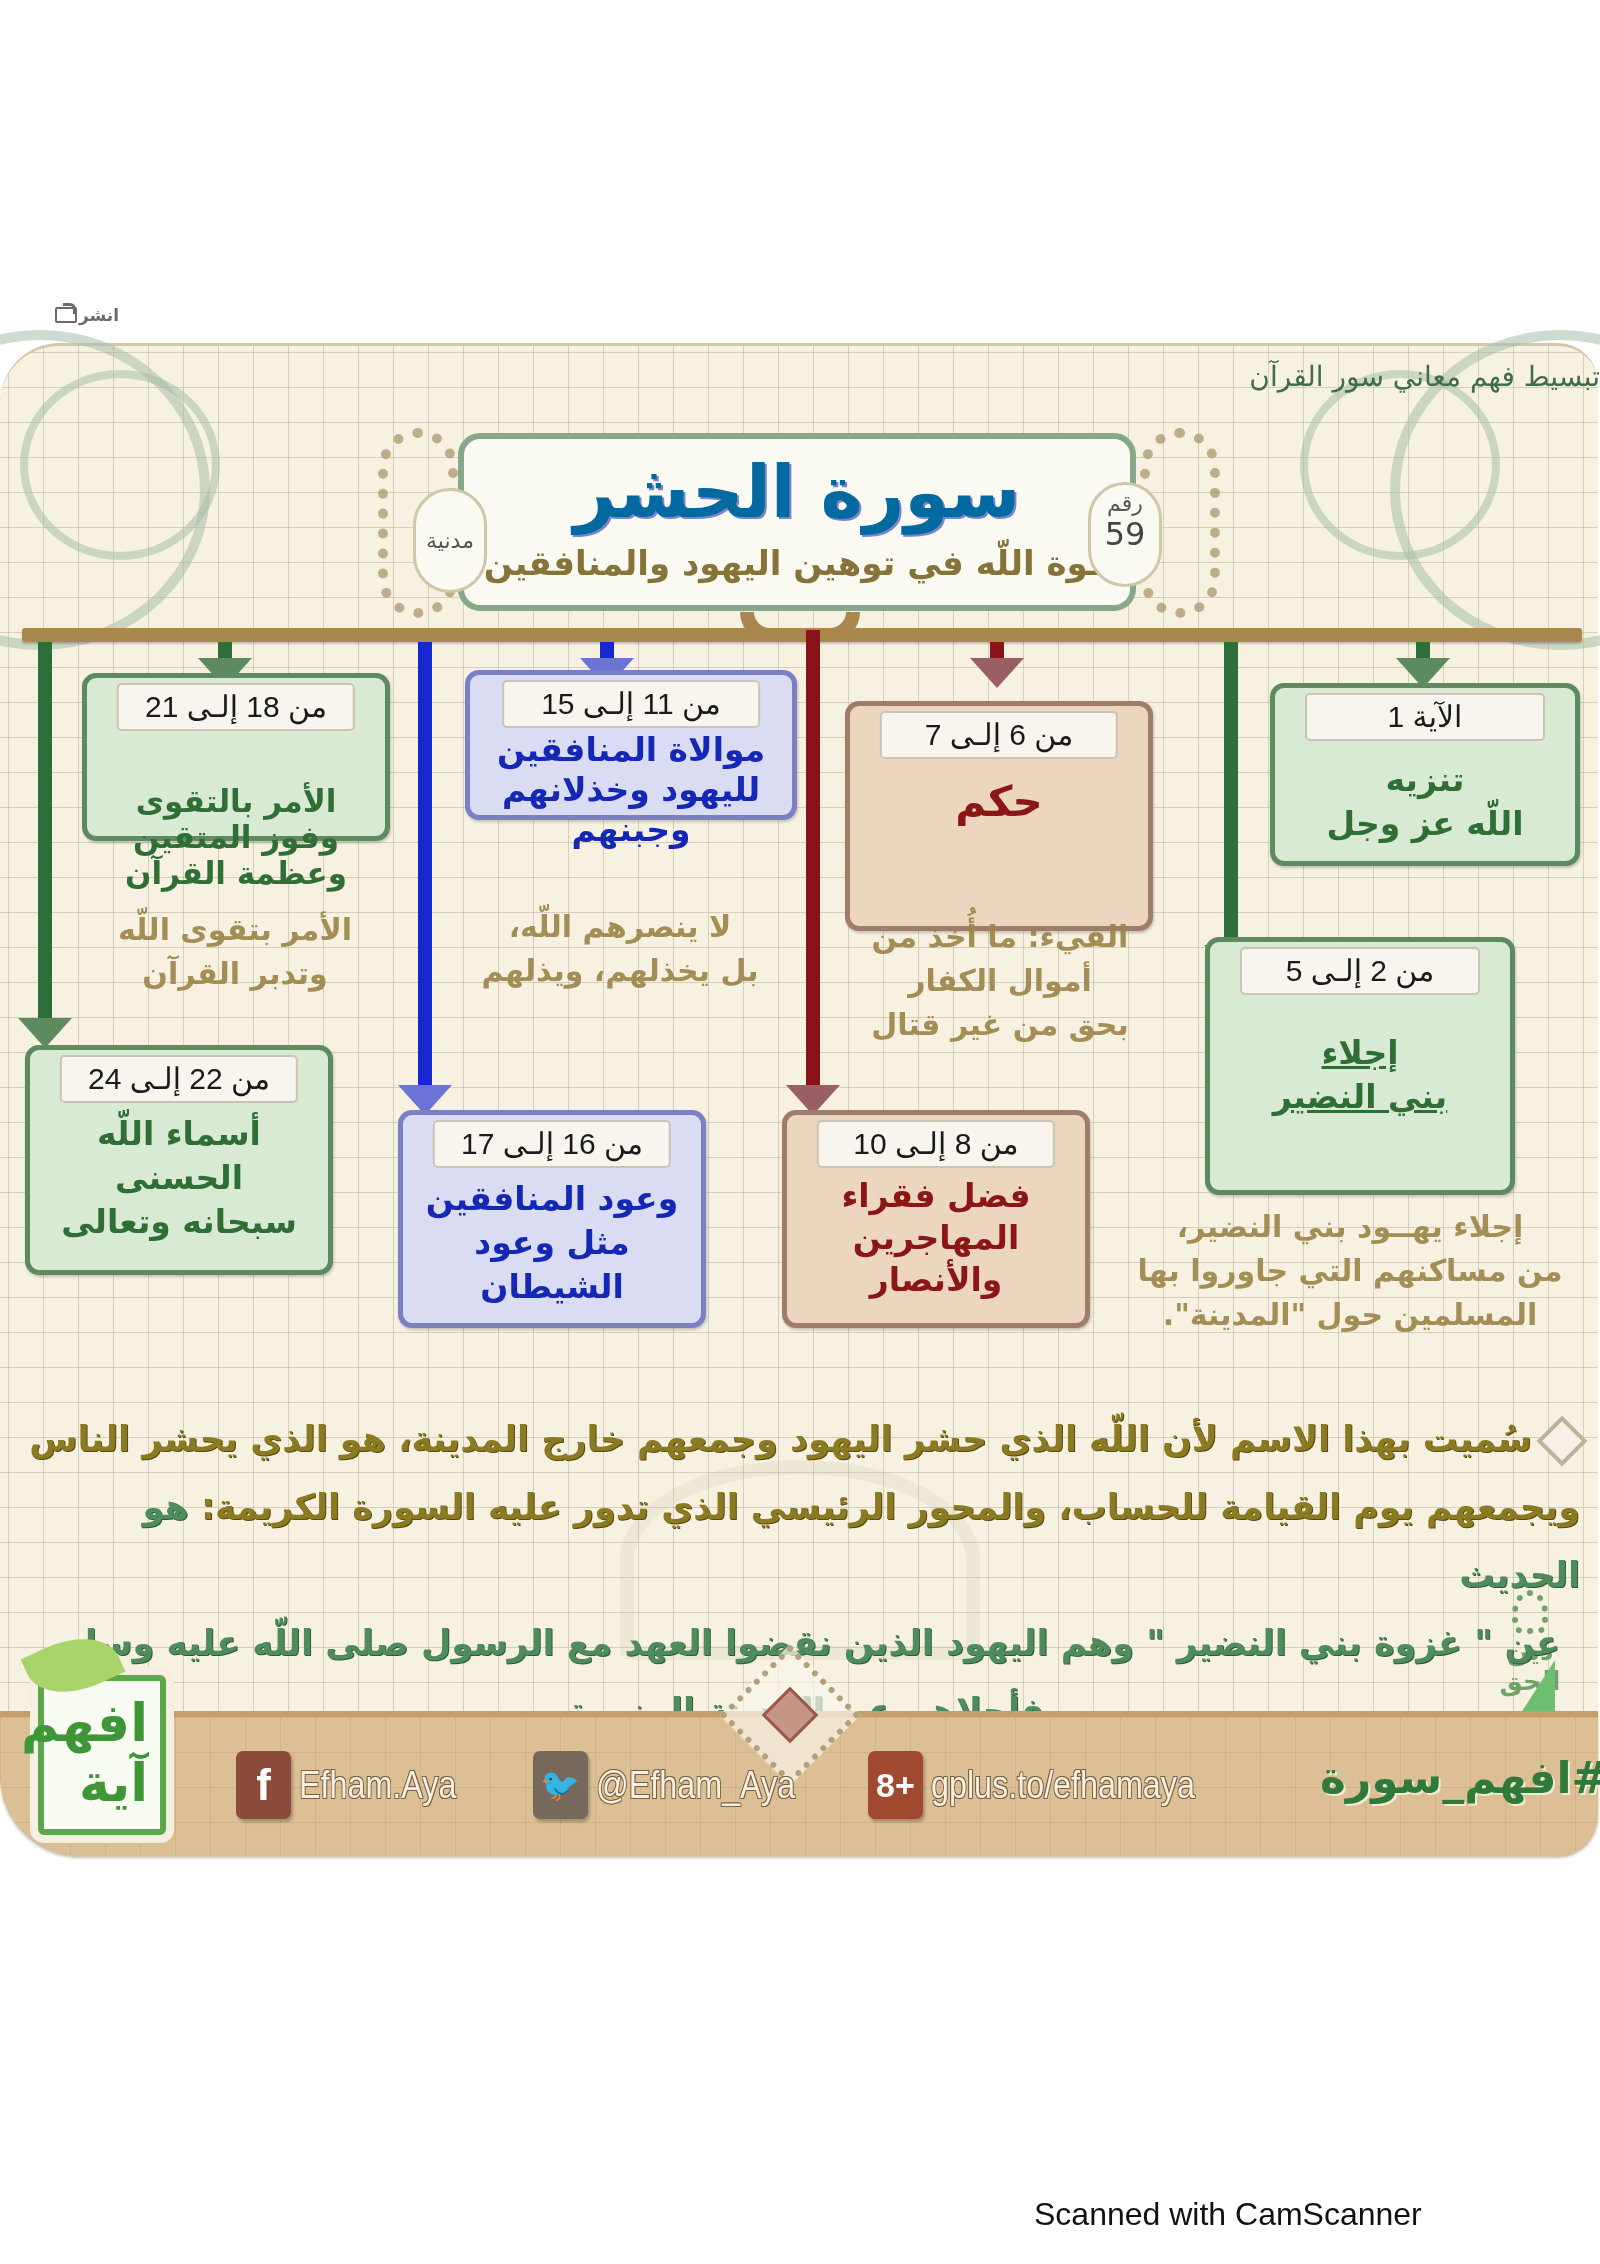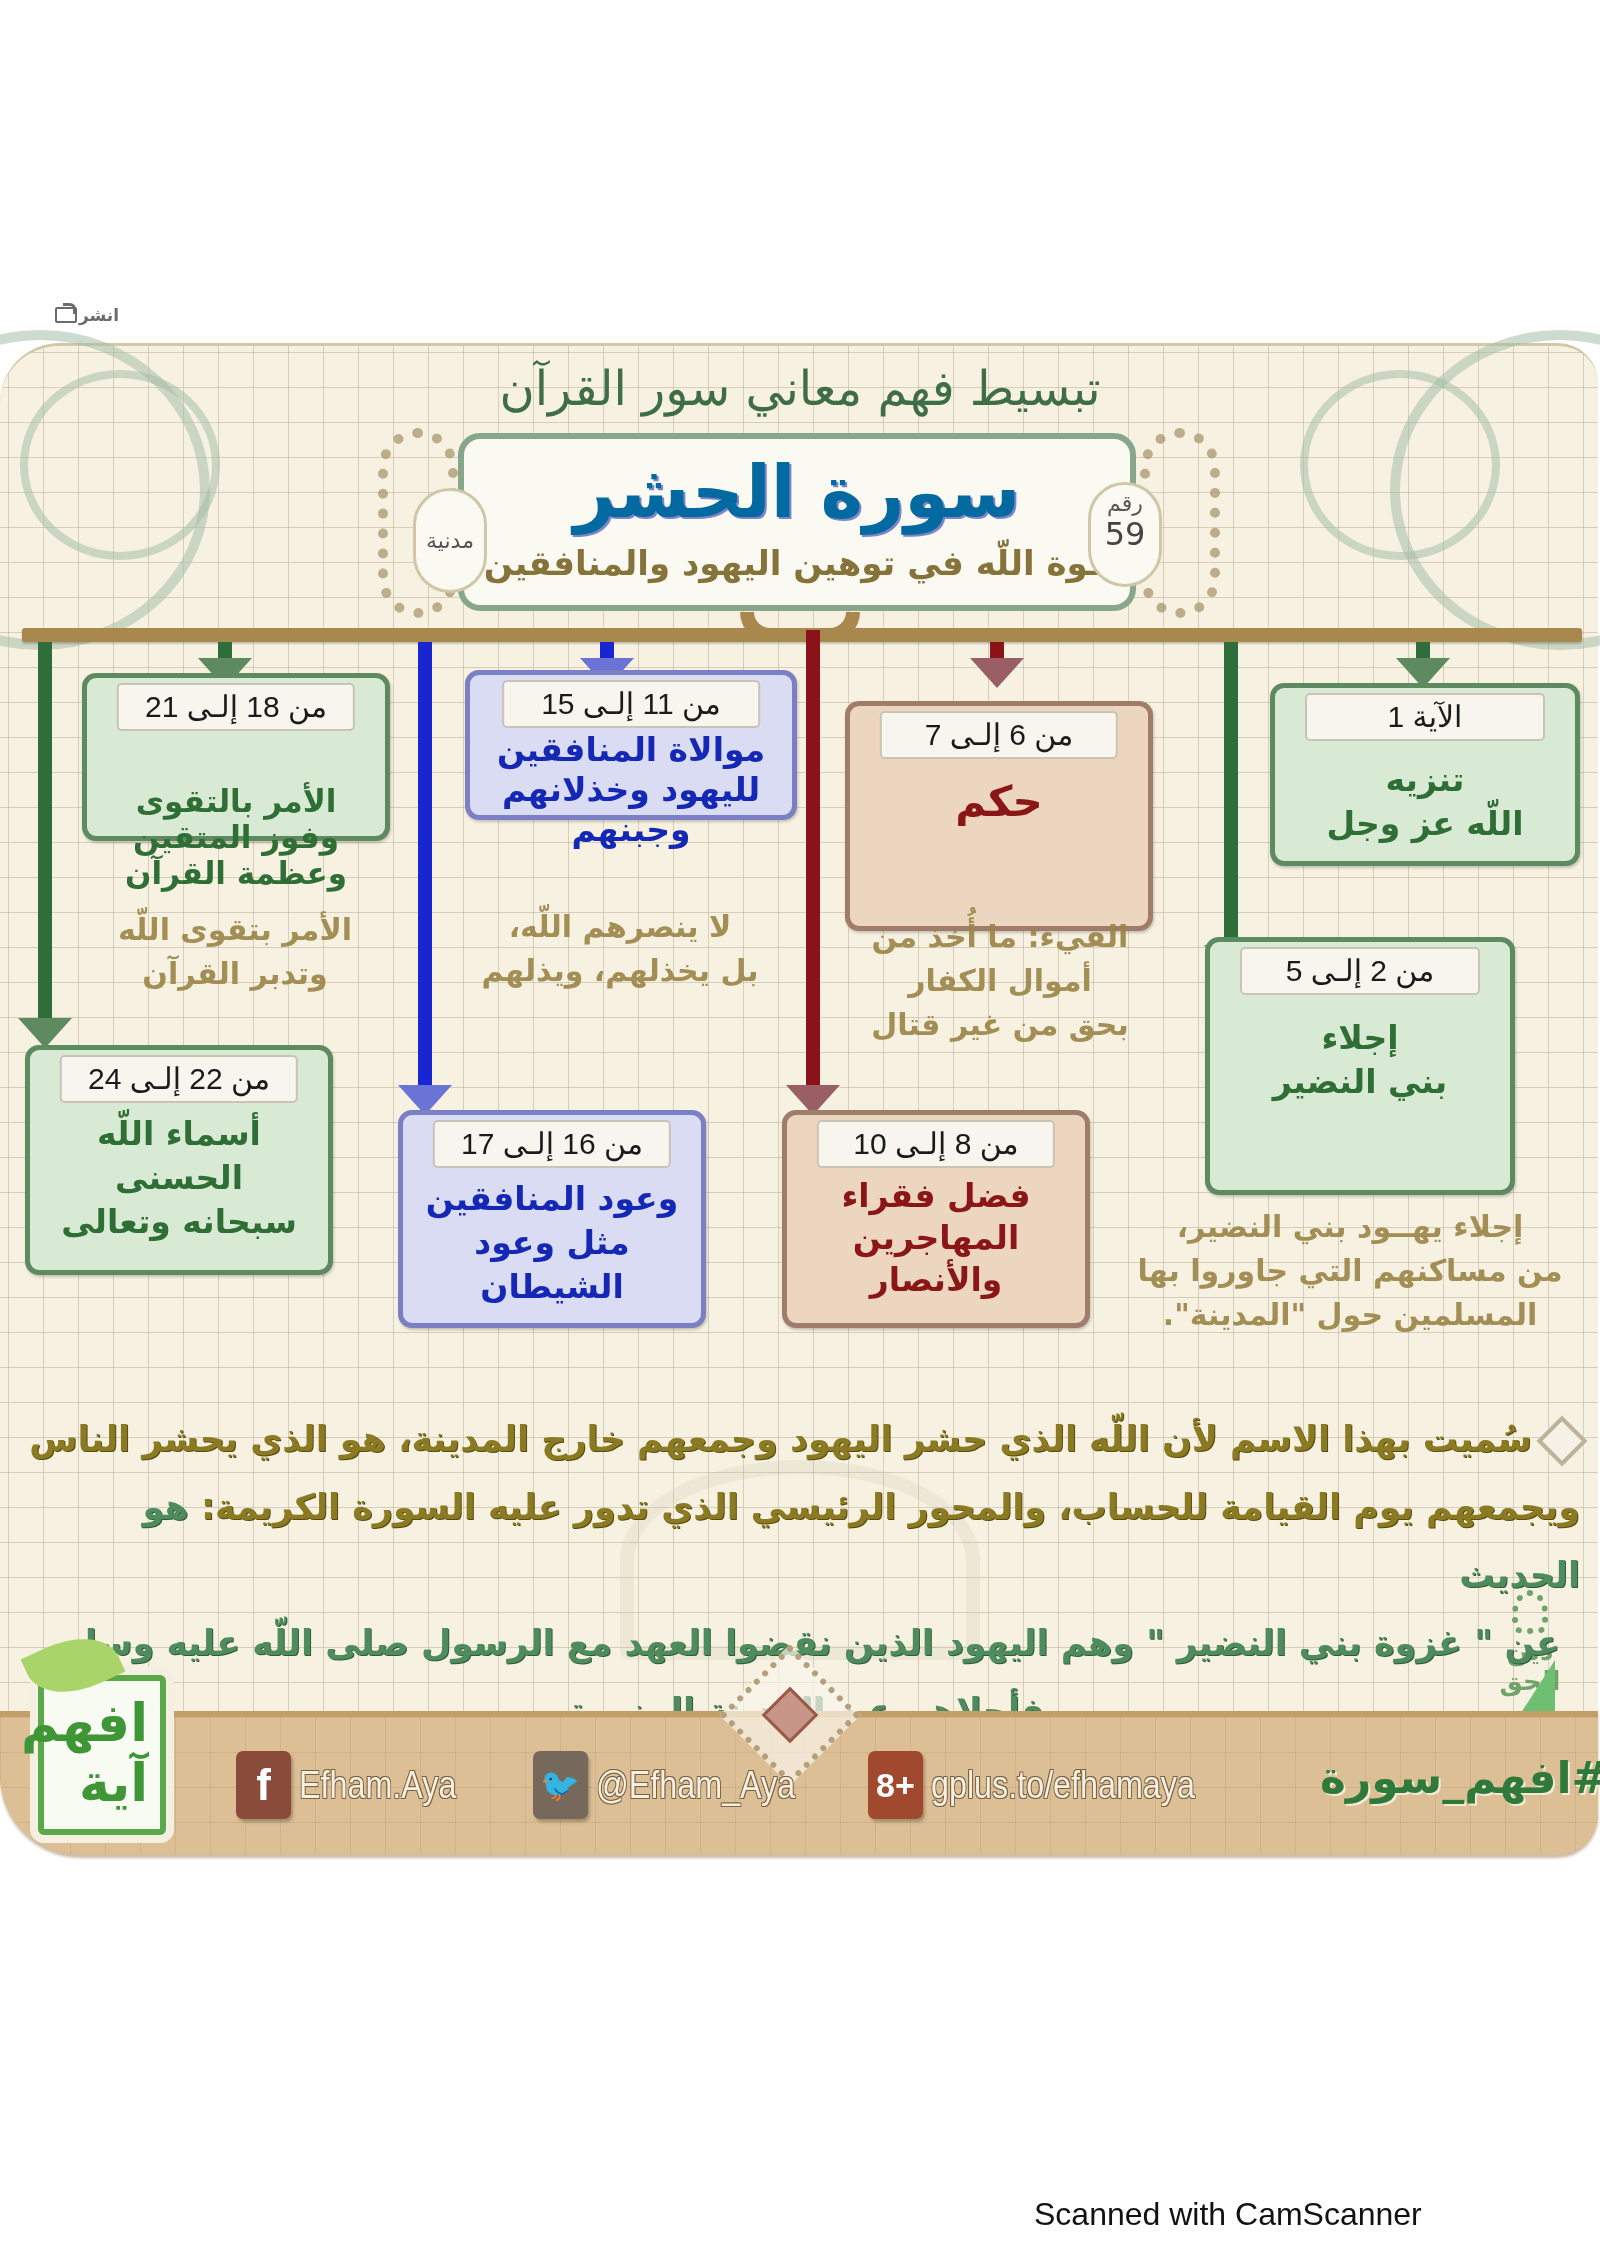--- a/index.html
+++ b/index.html
@@ -15,21 +15,21 @@
   .panel { left:0; top:343px; width:1598px; height:1512px; background-color:#f6f1e1;
     background-image:
       linear-gradient(to right, rgba(175,165,140,.45) 1px, transparent 1px),
       linear-gradient(to bottom, rgba(175,165,140,.45) 1px, transparent 1px);
     background-size:35px 35px; background-position:8px 6px;
     border-radius:60px 40px 40px 80px; border-top:3px solid #d3c9a8; box-sizing:border-box; overflow:hidden; }
 
   .corner-orn { width:340px; height:320px; border:10px solid rgba(165,190,170,.55); border-radius:50%; box-sizing:border-box; }
   .corner-orn.inner { width:200px; height:190px; border-width:8px; }
 
-  .site-title { left:0; width:1600px; top:360px; text-align:center; direction:rtl; color:#3f6e46; font-size:48px; font-family:"DejaVu Serif", serif; }
+  .site-title { left:0; width:1600px; top:360px; direction:rtl; color:#3f6e46; font-size:28px; font-family:"DejaVu Serif", serif; }
 
   
   .frame-orn { width:80px; height:190px; border:10px dotted rgba(170,150,110,.75); border-radius:40px; box-sizing:border-box; }
   .title-box { left:458px; top:433px; width:678px; height:178px; background:#fbfaf2; border:6px solid #87a78a; border-radius:22px; box-sizing:border-box; }
   .surah-name { left:458px; width:678px; top:450px; text-align:center; direction:rtl; color:#0369a1; font-size:72px; font-weight:bold; text-shadow:2px 2px 0 #7d85c9; }
   .surah-sub { left:458px; width:678px; top:543px; text-align:center; direction:rtl; color:#86733a; font-size:34px; font-weight:bold; }
   .badge { width:74px; height:105px; border-radius:40px; background:#fbfaf2; border:3px solid #cfc7a8; box-sizing:border-box; text-align:center; direction:rtl; color:#555; }
   .badge-left { left:413px; top:488px; display:flex; align-items:center; justify-content:center; font-size:22px; }
   .badge-right { left:1088px; top:482px; font-size:22px; padding-top:6px; line-height:1.15; }
   .badge-right .num { font-size:32px; color:#444; }
@@ -144,21 +144,21 @@
 <div class="abs card green" style="left:1270px;top:683px;width:310px;height:183px;">
   <div class="range">الآية 1</div>
   <div class="body" style="top:70px;">
     <div>تنزيه</div>
     <div>اللّه عز وجل</div>
   </div>
 </div>
 
 <div class="abs card green" style="left:1205px;top:937px;width:310px;height:258px;">
   <div class="range">من 2 إلـى 5</div>
-  <div class="body" style="top:74px;">
+  <div class="body" style="top:89px;text-decoration:underline;">
     <div>إجلاء</div>
     <div>بني النضير</div>
   </div>
 </div>
 
 <div class="abs card brown" style="left:845px;top:701px;width:308px;height:230px;">
   <div class="range">من 6 إلـى 7</div>
   <div class="body" style="top:70px;font-size:42px;line-height:52px;">
     <div>حكم</div>
   </div>

